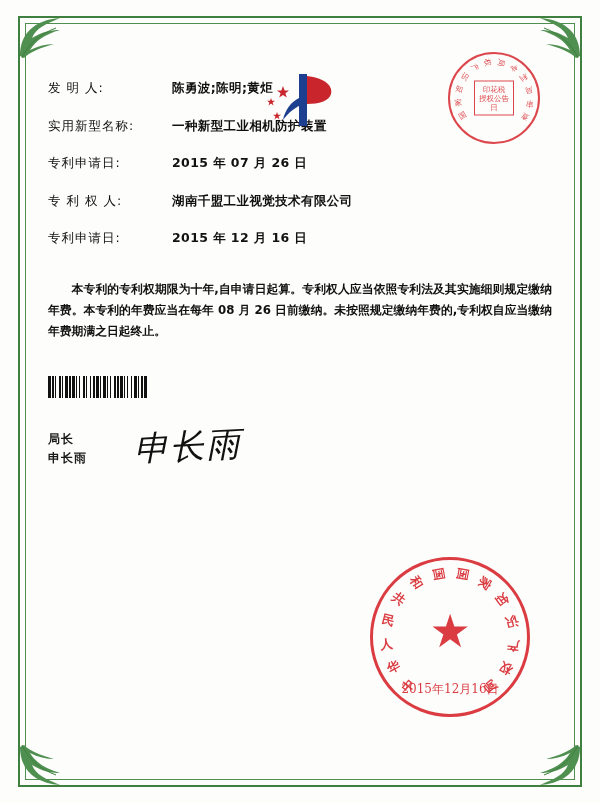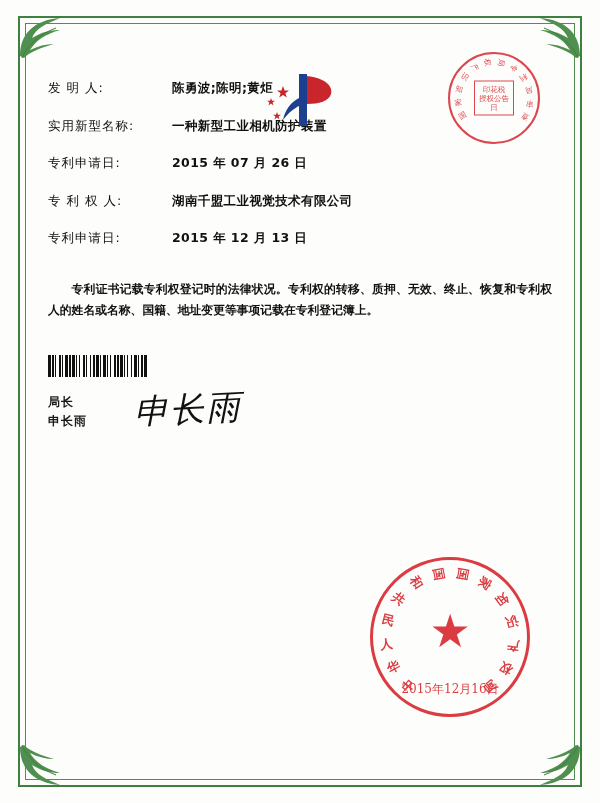--- a/index.html
+++ b/index.html
@@ -167,21 +167,21 @@
     gap: 0;
   }
   .barcode i {
     display: block;
     background: #111;
     height: 100%;
   }
 
   
   .sign-block {
-    margin-top: 16px;
+    margin-top: 32px;
     position: relative;
     height: 72px;
   }
   .sign-label {
     font-size: 12px;
     line-height: 19px;
     letter-spacing: 1px;
     font-weight: 600;
   }
   .handwritten {
@@ -323,26 +323,26 @@
       <div class="field-row">
         <div class="field-label">专利申请日:</div>
         <div class="field-value">2015 年 07 月 26 日</div>
       </div>
       <div class="field-row">
         <div class="field-label">专 利 权 人:</div>
         <div class="field-value">湖南千盟工业视觉技术有限公司</div>
       </div>
       <div class="field-row">
         <div class="field-label">专利申请日:</div>
-        <div class="field-value">2015 年 12 月 13 日</div>
+        <div class="field-value">2015 年 12 月 16 日</div>
       </div>
     </div>
 
     <div class="para">
-      <p>专利证书记载专利权登记时的法律状况。专利权的转移、质押、无效、终止、恢复和专利权人的姓名或名称、国籍、地址变更等事项记载在专利登记簿上。</p>
+      <p>本专利的专利权期限为十年,自申请日起算。专利权人应当依照专利法及其实施细则规定缴纳年费。本专利的年费应当在每年 08 月 26 日前缴纳。未按照规定缴纳年费的,专利权自应当缴纳年费期满之日起终止。</p>
     </div>
 
     <div class="barcode" id="barcode">
         <i style="width: 3px;"></i>
         <i style="width: 1px; background: transparent;"></i>
         <i style="width: 2px;"></i>
         <i style="width: 1px; background: transparent;"></i>
         <i style="width: 1px;"></i>
         <i style="width: 3px; background: transparent;"></i>
         <i style="width: 2px;"></i>

